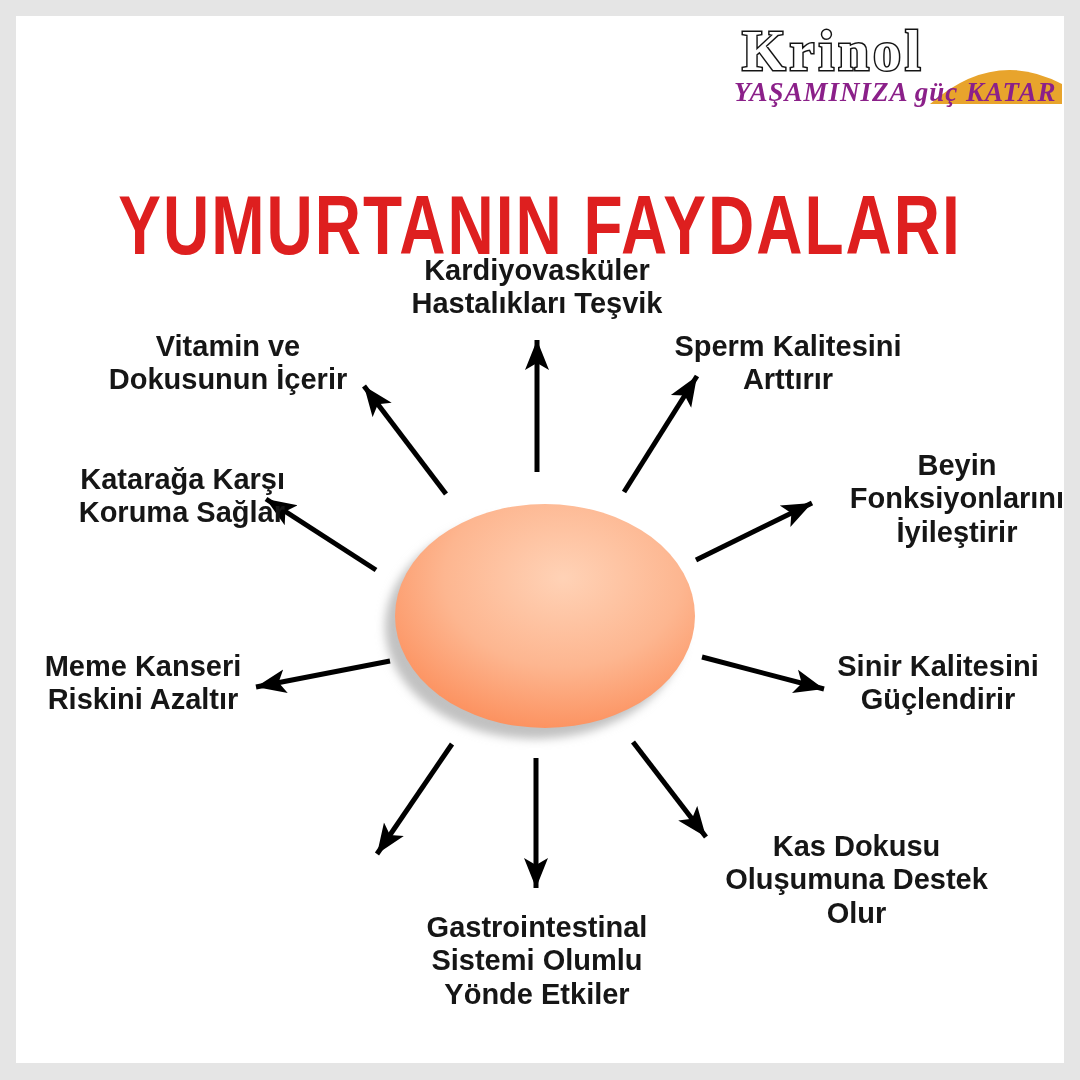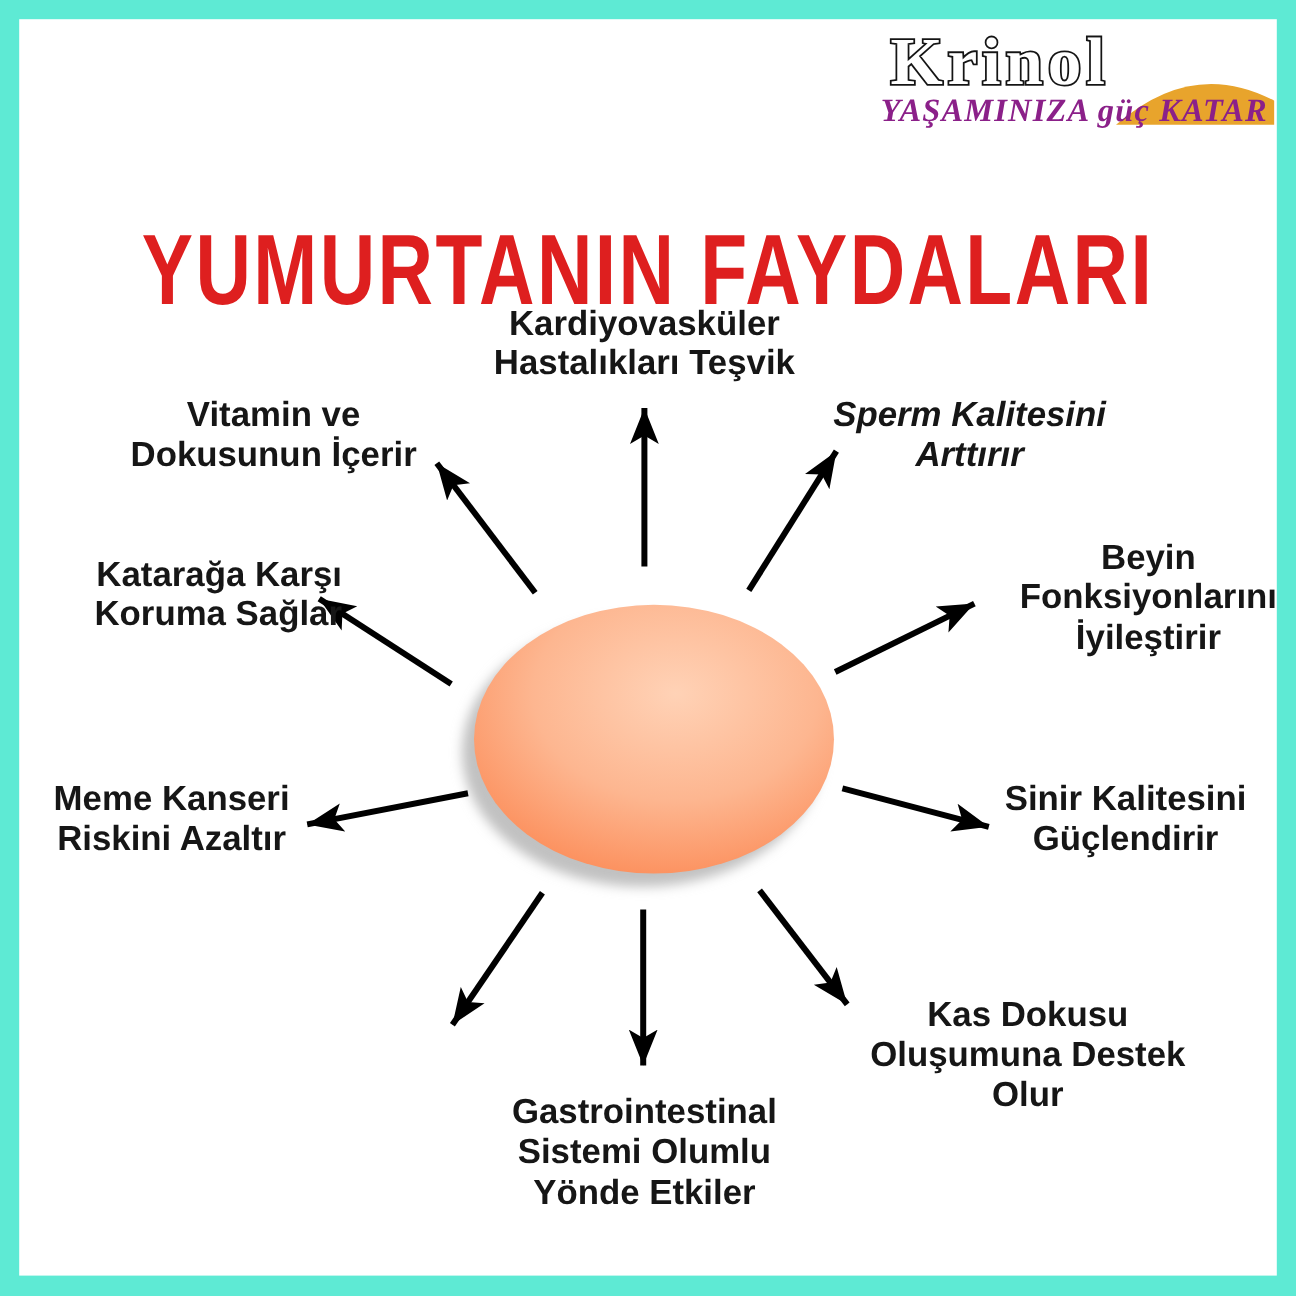--- a/index.html
+++ b/index.html
@@ -1,19 +1,19 @@
 <!DOCTYPE html>
 <html><head>
 <meta charset="utf-8">
 <style>
   html,body{margin:0;padding:0;}
   .frame{
     position:relative;
     width:1080px;height:1080px;
-    background:#5eead4;
+    background:#e5e5e5;
     overflow:hidden;
     font-family:"Liberation Sans", sans-serif;
   }
   .canvas{
     position:absolute;
     left:16px;top:16px;right:16px;bottom:17px;
     background:#ffffff;
   }
   
   .logo{
@@ -61,21 +61,21 @@
     font-weight:bold;
     font-size:29px;
     line-height:1.15;
     text-align:center;
     color:#161616;
     white-space:pre-line;
     z-index:3;
   }
   .b-kardiyovaskuler{left:337px;top:254px;width:400px;}
   .b-vitamin        {left:68px; top:330px;width:320px;}
-  .b-sperm          {left:648px;top:330px;width:320px;font-style:italic;}
+  .b-sperm          {left:628px;top:330px;width:320px;}
   .b-katarak        {left:10px; top:463px;width:275px;text-align:right;}
   .b-beyin          {left:832px;top:449px;width:250px;}
   .b-meme           {left:3px;  top:650px;width:280px;}
   .b-sinir          {left:798px;top:650px;width:280px;}
   .b-kemik          {left:57px; top:837px;width:340px;}
   .b-gastro         {left:367px;top:911px;width:340px;}
   .b-kas            {left:684px;top:830px;width:345px;}
 </style>
 </head>
 <body>

